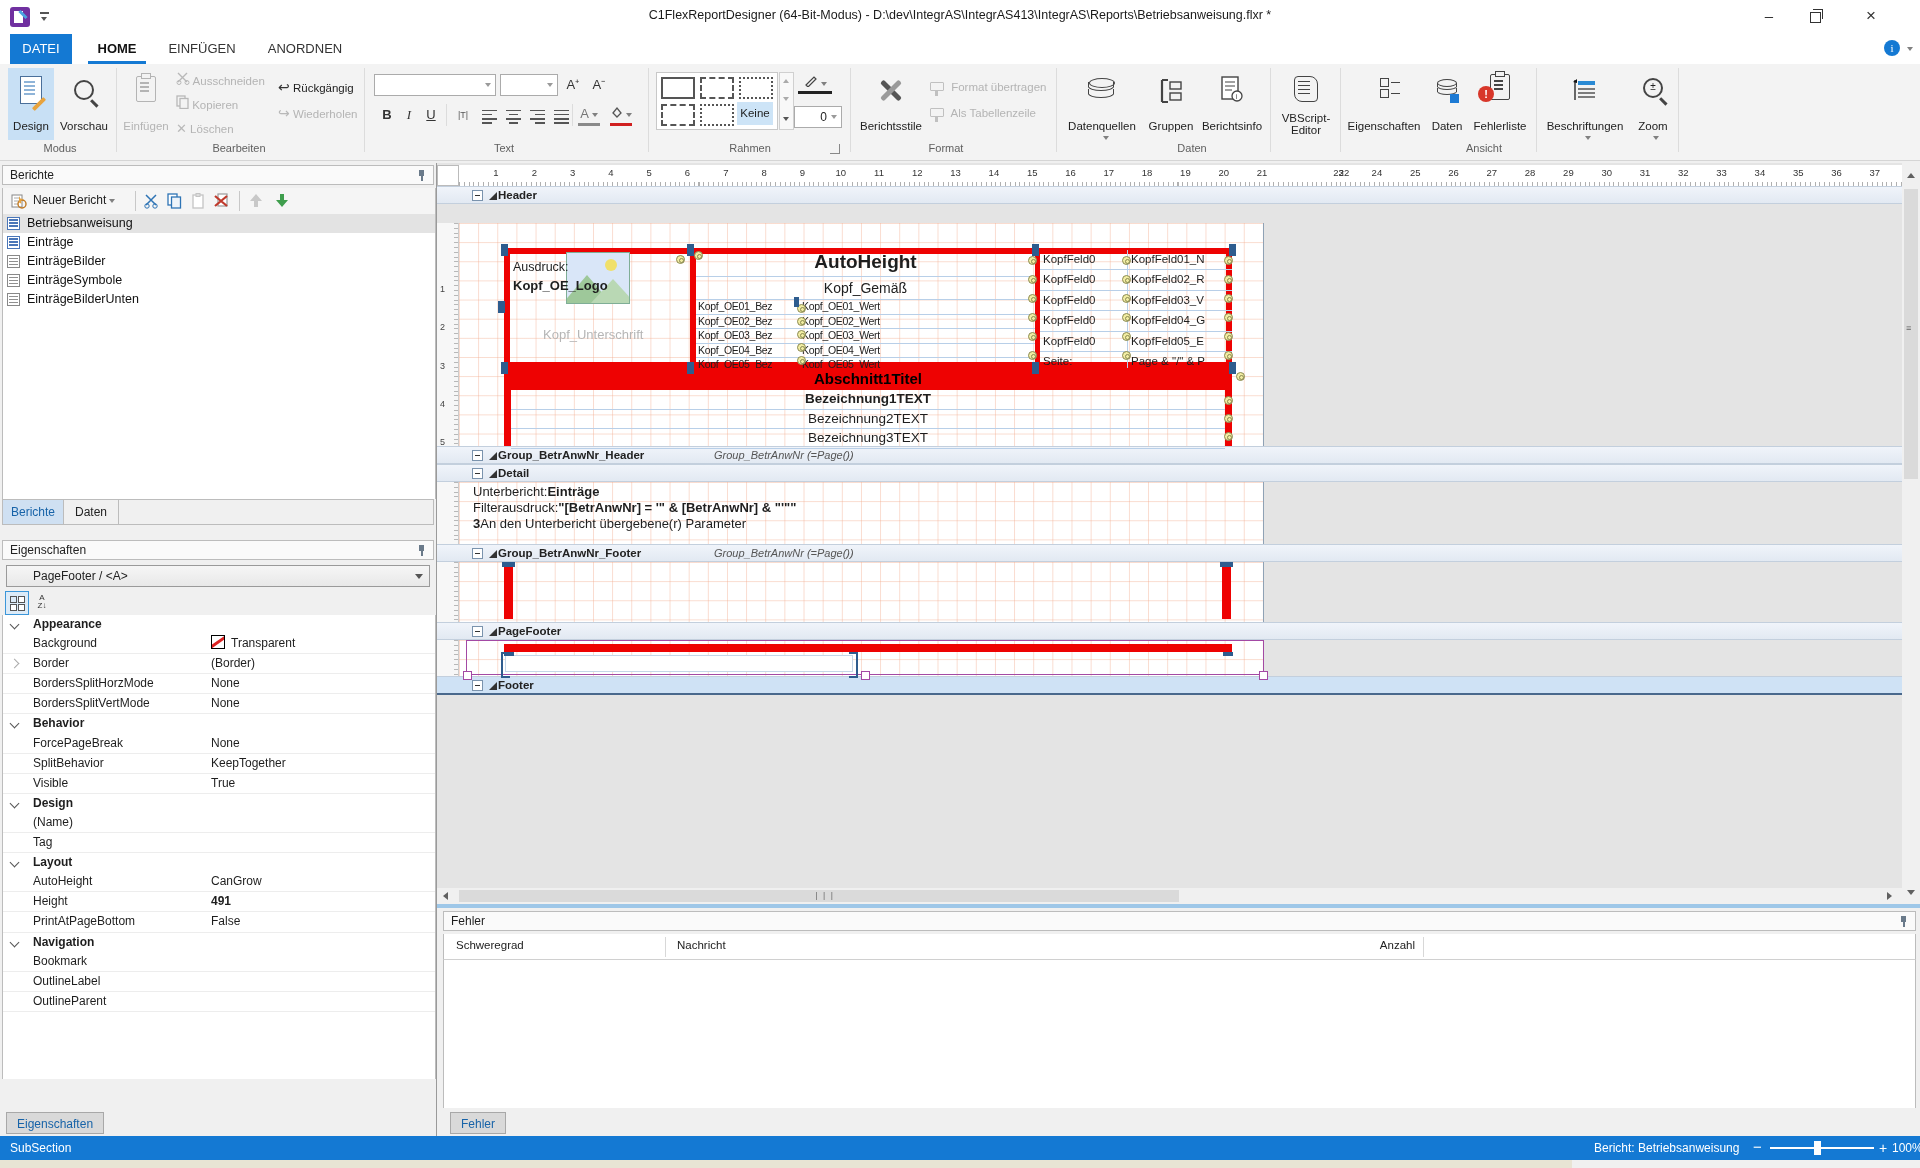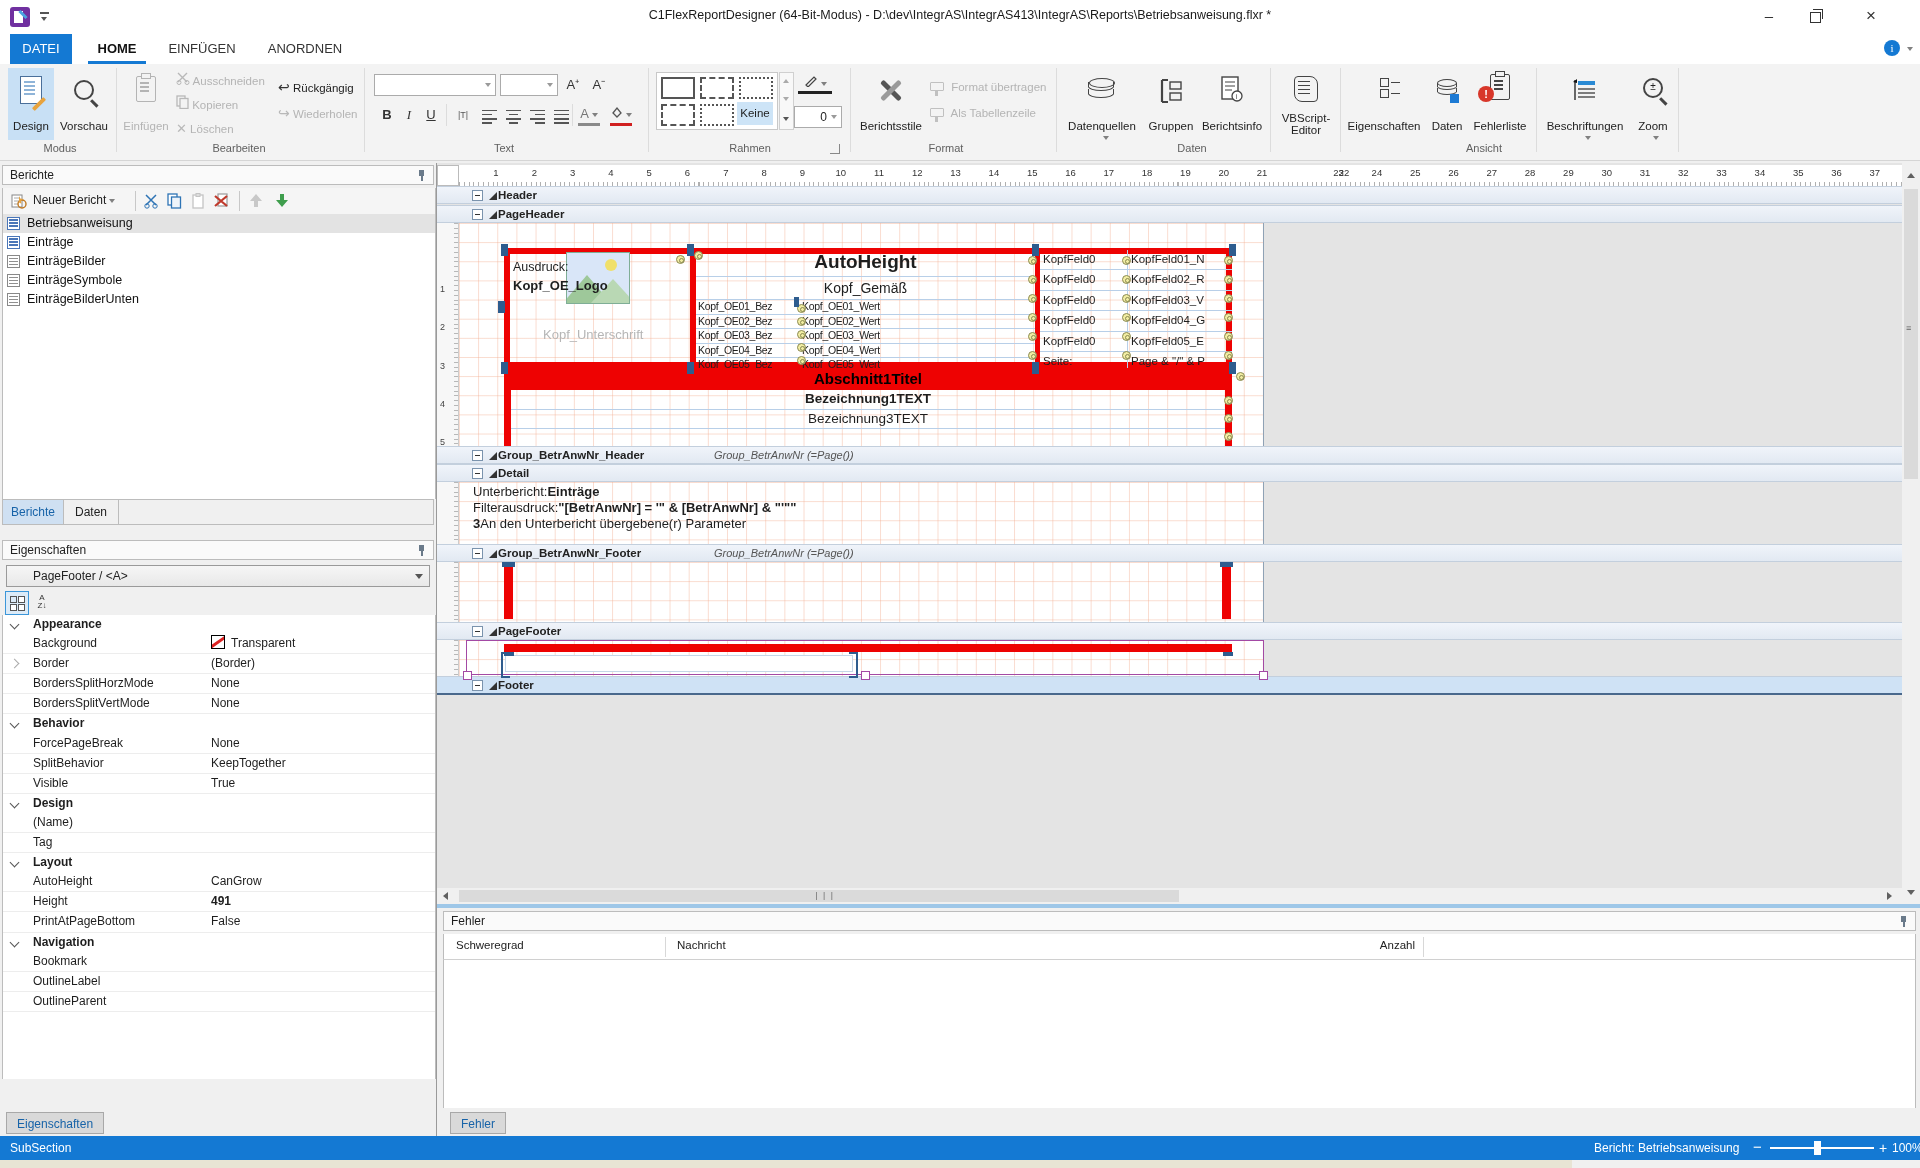--- a/index.html
+++ b/index.html
@@ -519,25 +519,20 @@
       <div class="rnum" style="left: 1339.2px;">35</div>
       <div class="rnum" style="left: 1377.5px;">36</div>
       <div class="rnum" style="left: 1415.8px;">37</div>
     </div>
 
   <div class="bandhdr" style="top:186px;">
     <span class="boxminus"></span>
       <span class="tri"></span>
     <span class="bh-name">Header</span>
   </div>
-  <div class="bandhdr" style="top:205px;">
-    <span class="boxminus"></span>
-      <span class="tri"></span>
-    <span class="bh-name">PageHeader</span>
-  </div>
 
   <div class="bandcontent" style="top:223px;height:223px;">
     <div class="vruler">
         <div class="vnum" style="top: 66px;">1</div>
         <div class="vnum" style="top: 104.3px;">2</div>
         <div class="vnum" style="top: 142.6px;">3</div>
         <div class="vnum" style="top: 180.9px;">4</div>
         <div class="vnum" style="top: 219.2px;">5</div>
       </div>
     <div class="surface"></div>
@@ -605,20 +600,21 @@
           <span style="position: absolute; left: 3px; border-right: 1px solid rgb(184, 207, 232); width: 84px; height: 100%;">Seite:</span>
           <span style="position: absolute; left: 91px;">Page &amp; "/" &amp; P</span>
         </div>
       </div>
 
     <div class="redbar" style="left:67px;top:145px;width:728px;height:22px;text-align:center;font-size:15px;font-weight:bold;color:#000;line-height:22px;z-index:4;">Abschnitt1Titel</div>
     <div class="redbar" style="left:67px;top:167px;width:7px;height:56px;z-index:4;"></div>
     <div class="redbar" style="left:788px;top:167px;width:7px;height:56px;z-index:4;"></div>
     <div class="abs" style="left:74px;top:167px;width:714px;height:56px;z-index:4;">
         <div style="position: relative; height: 18.6px; border-bottom: 1px solid rgb(184, 207, 232); font-size: 13.5px; text-align: center; line-height: 18px; font-weight: bold;">Bezeichnung1TEXT</div>
+        <div style="position: relative; height: 18.6px; border-bottom: 1px solid rgb(184, 207, 232); font-size: 13.5px; text-align: center; line-height: 18px;">Bezeichnung2TEXT</div>
         <div style="position: relative; height: 18.6px; border-bottom: 1px solid rgb(184, 207, 232); font-size: 13.5px; text-align: center; line-height: 18px;">Bezeichnung3TEXT</div>
       </div>
     <div id="ph-deco" class="abs" style="left:0;top:0;width:100%;height:100%;z-index:8;">
         <div class="anchor" style="left: 239px; top: 32px;"></div>
         <div class="anchor" style="left: 257px; top: 28px;"></div>
         <div class="anchor" style="left: 799px; top: 149px;"></div>
         <div class="anchor" style="left: 787px; top: 173px;"></div>
         <div class="anchor" style="left: 787px; top: 191px;"></div>
         <div class="anchor" style="left: 787px; top: 209px;"></div>
         <div class="anchor" style="left: 360px; top: 81px;"></div>

